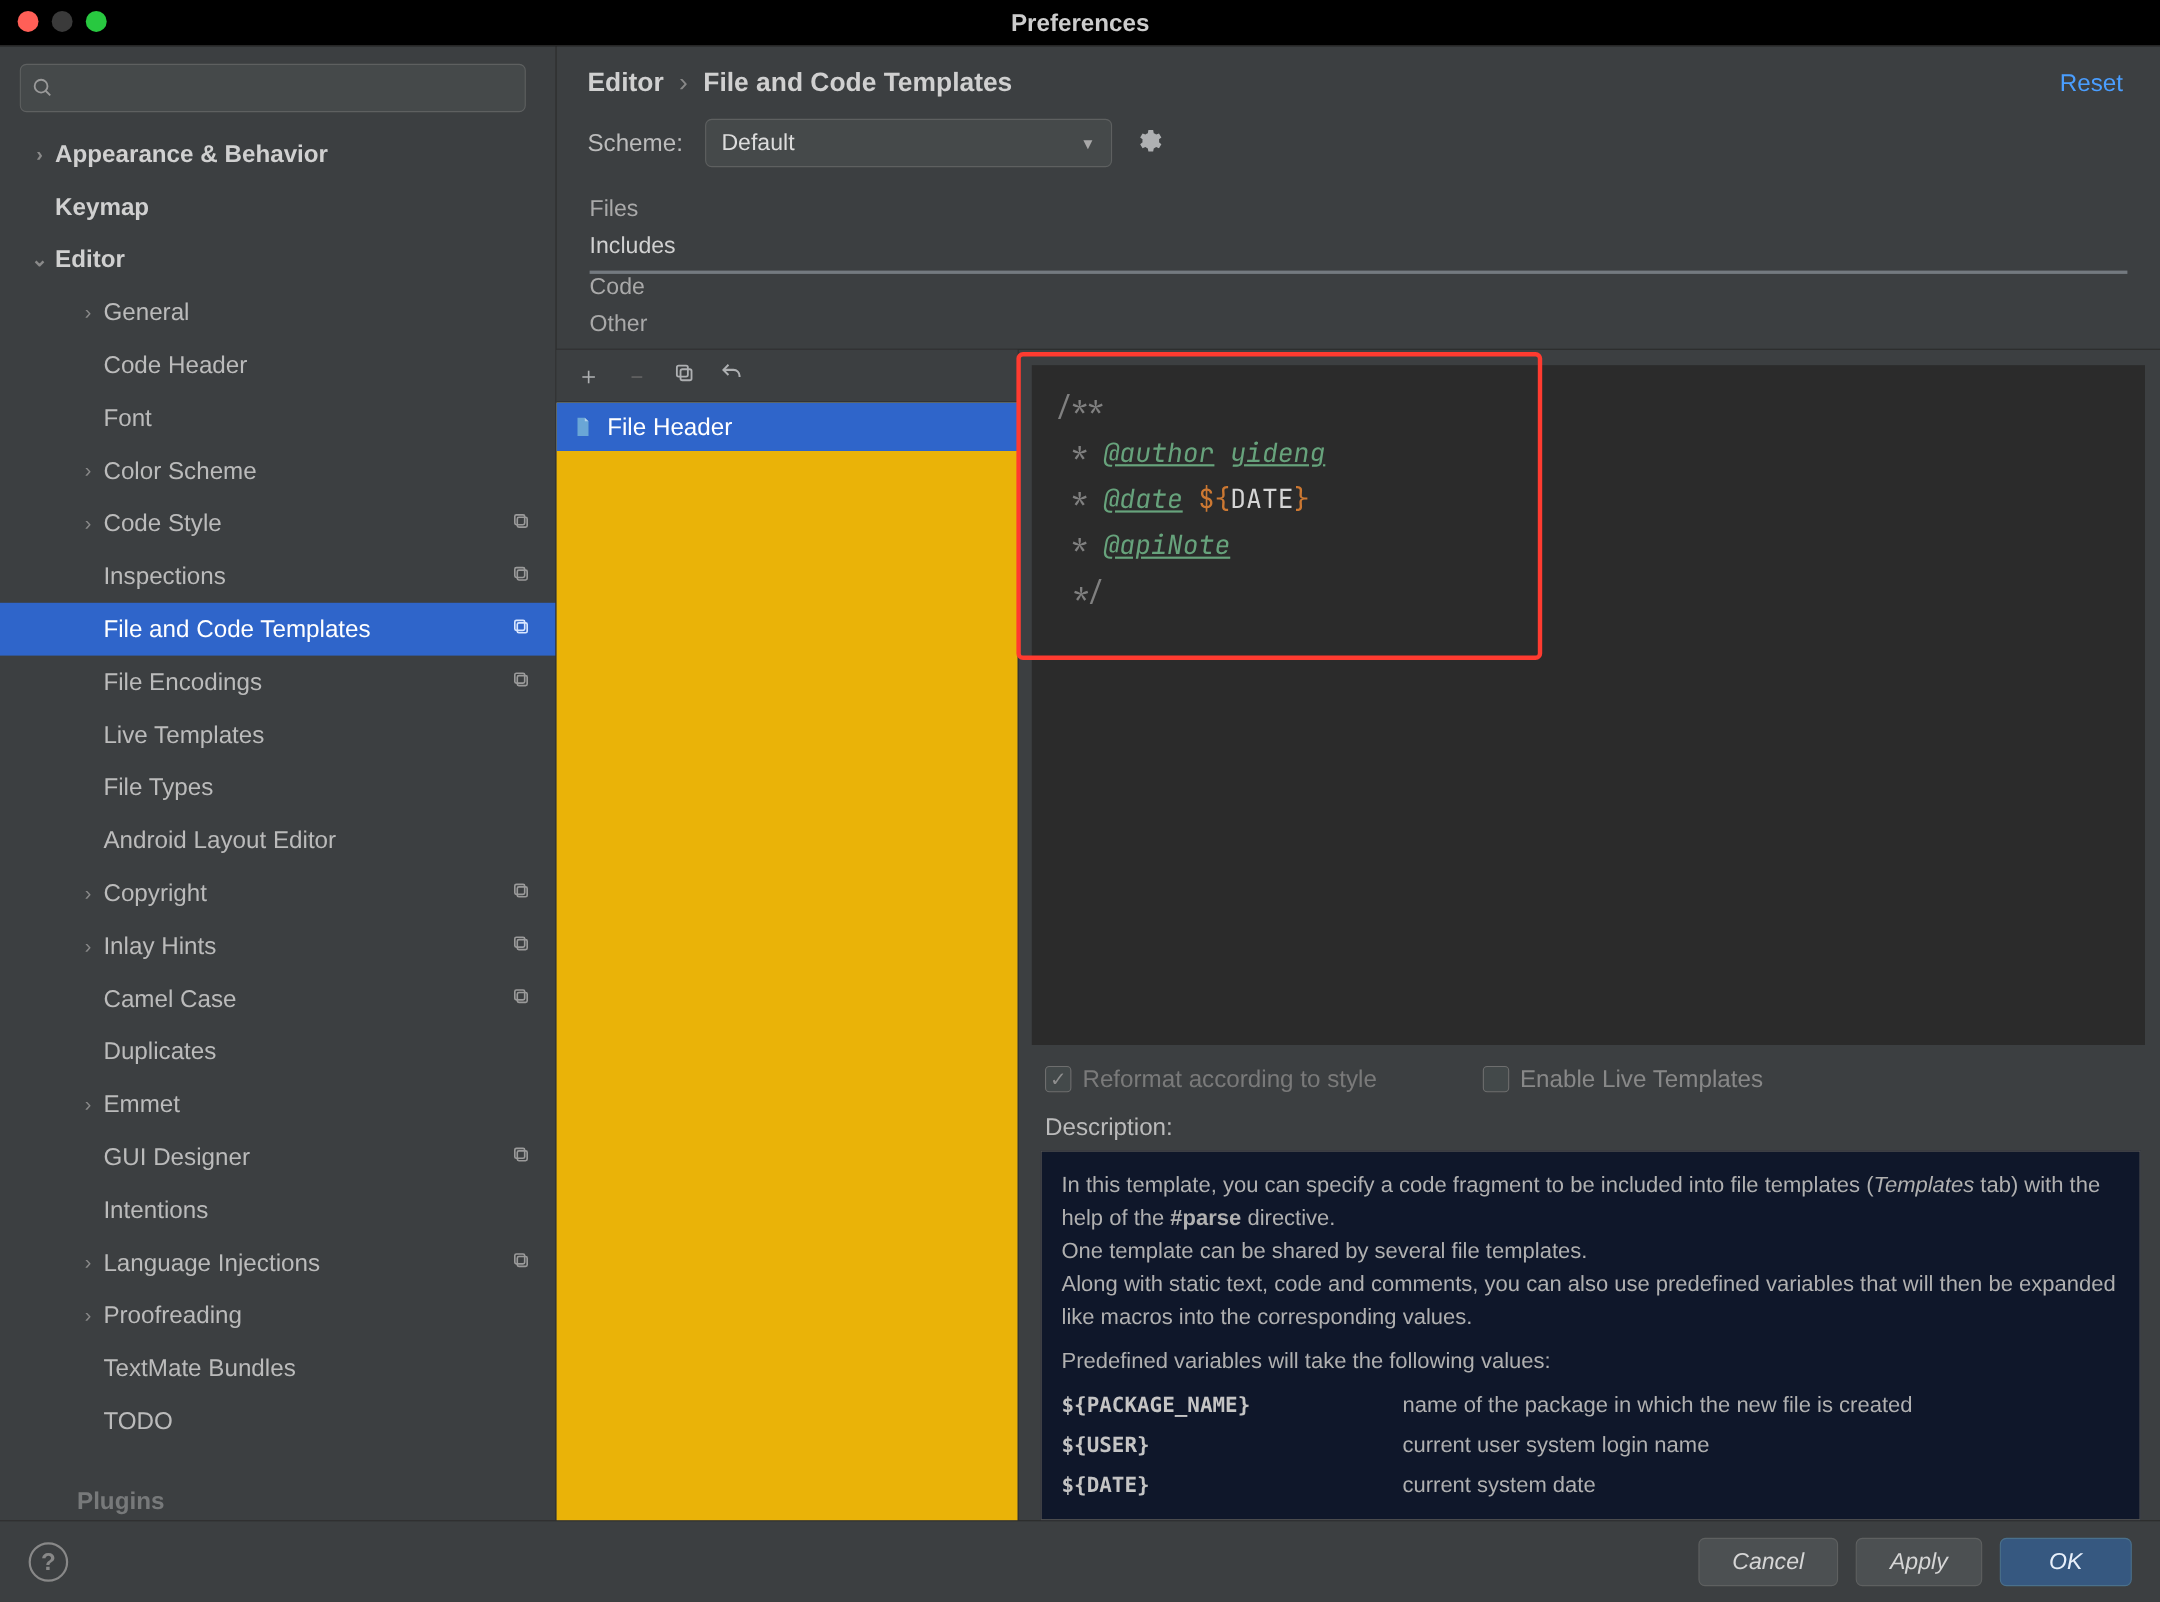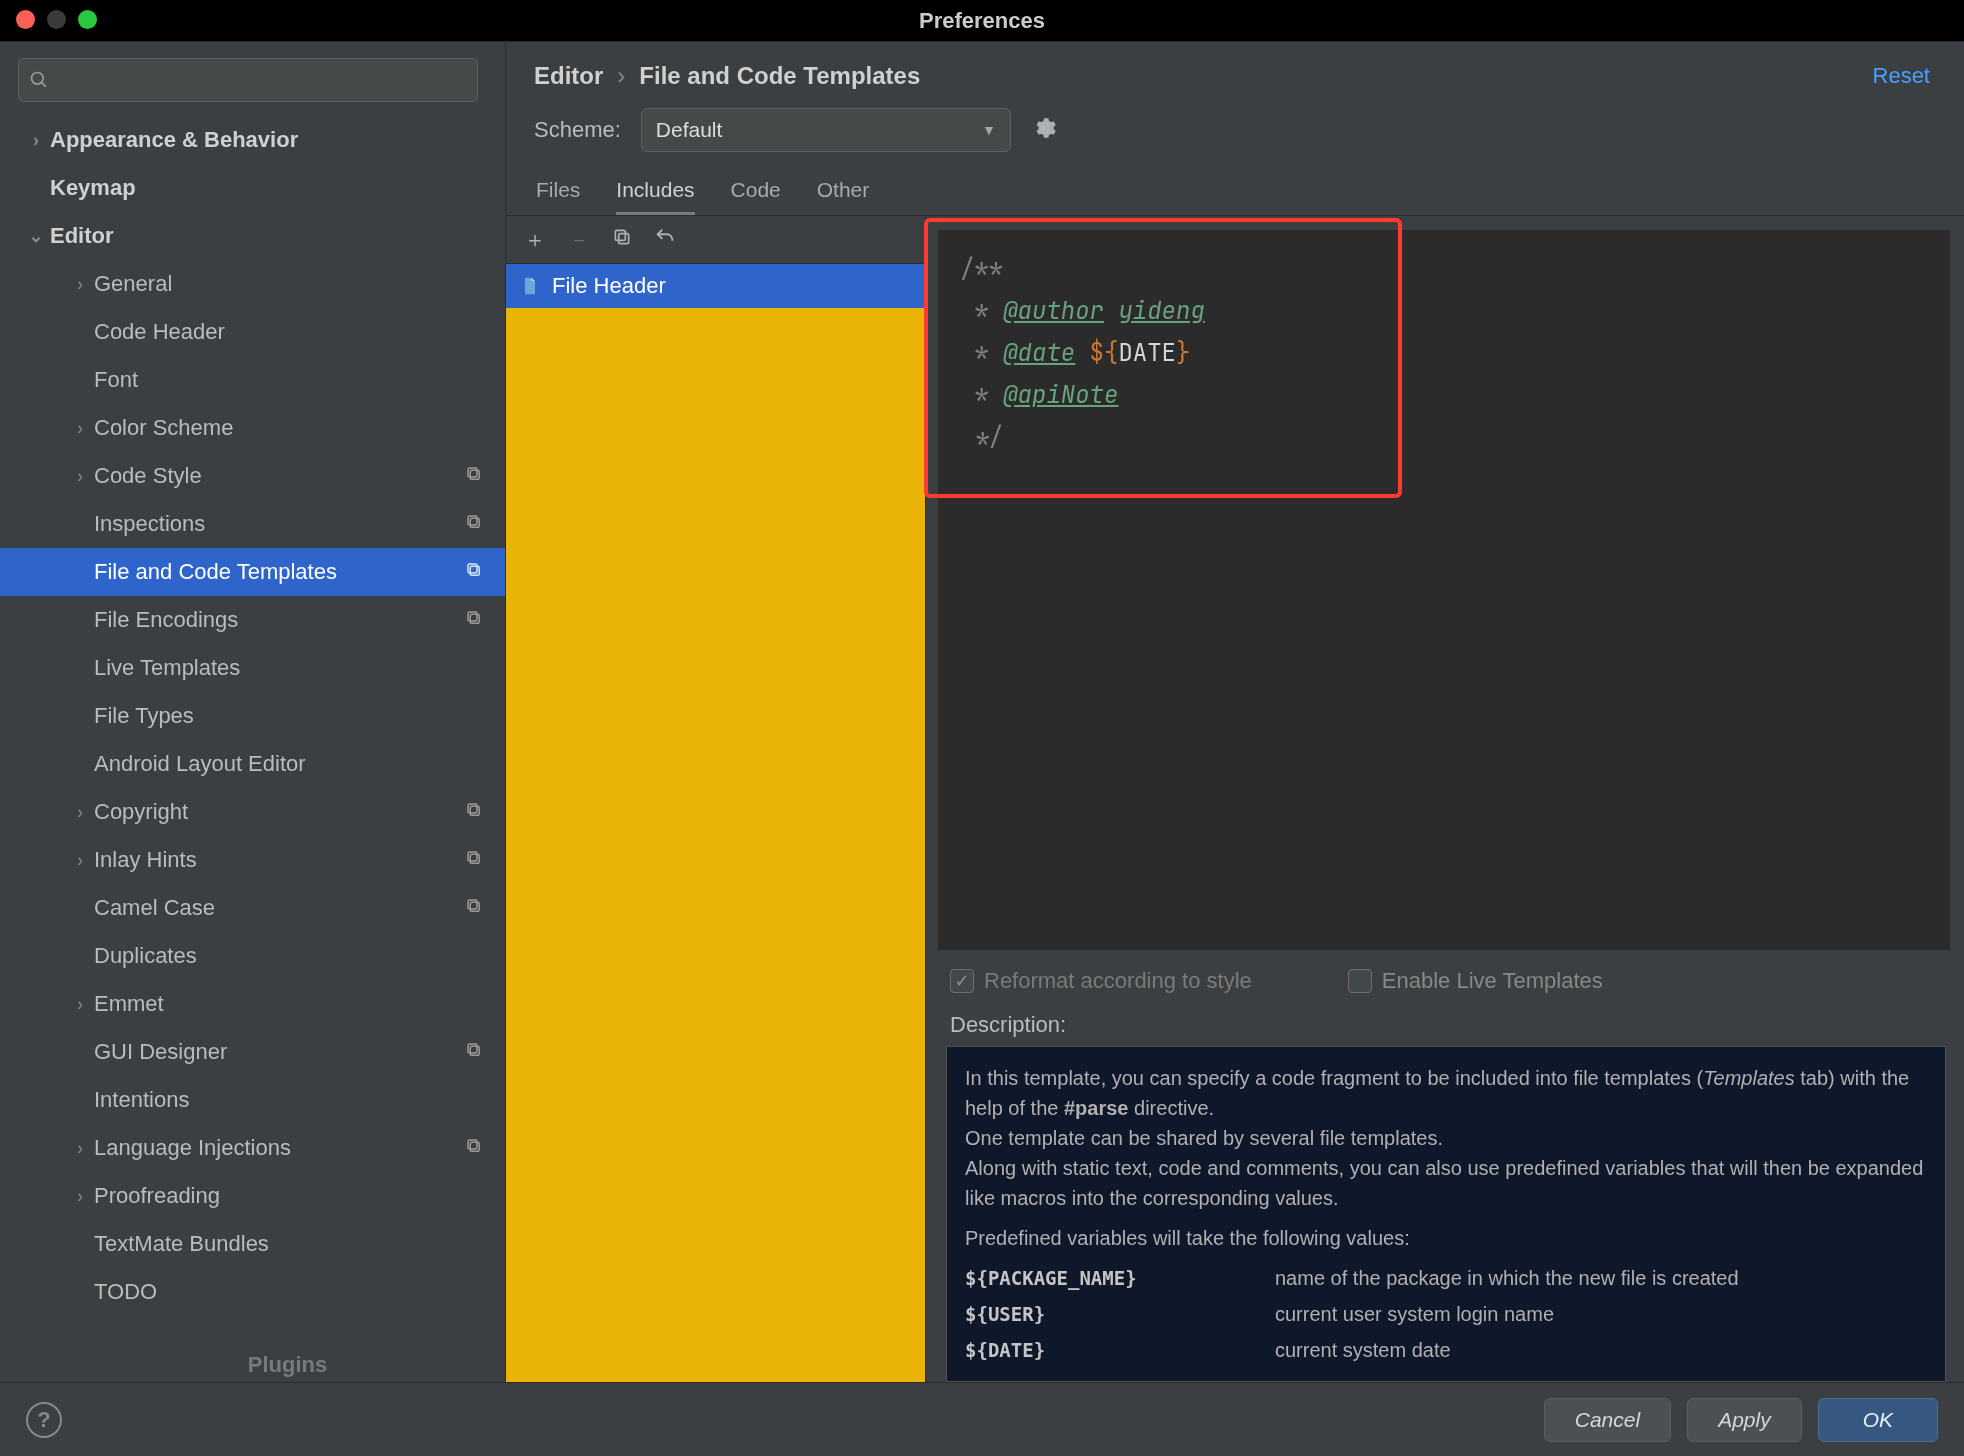--- a/index.html
+++ b/index.html
@@ -18,32 +18,32 @@
   .search svg { flex: none; }
   .search input { flex: 1; background: transparent; border: none; outline: none; color: #ccc; font-size: 20px; margin-left: 8px; }
   .tree { flex: 1; overflow: hidden; padding-top: 4px; position: relative; }
   .tree-item { display: flex; align-items: center; height: 48px; font-size: 22px; padding-left: 26px; cursor: default; position: relative; }
   .tree-item.lvl2 { padding-left: 70px; }
   .chev { width: 20px; display: inline-flex; justify-content: center; margin-right: 4px; color: #8a8a8a; font-size: 18px; }
   .tree-item.bold { font-weight: 700; color: #d0d0d0; }
   .tree-item.selected { background: #2f65ca; color: #ffffff; }
   .tree-item .badge { position: absolute; right: 22px; color: #9a9a9a; }
   .tree-item.selected .badge { color: #d8e6ff; }
-  .fade { position: absolute; bottom: -10px; left: 0; right: 0; height: 40px; padding-left: 70px; font-weight: 700; font-size: 22px; color: #d0d0d0; opacity: 0.4; text-align: center; }
+  .fade { position: absolute; bottom: -10px; left: 0; right: 0; height: 40px; padding-left: 70px; font-weight: 700; font-size: 22px; color: #d0d0d0; opacity: 0.4; }
   .main { flex: 1; display: flex; flex-direction: column; }
   .main-header { padding: 20px 28px 8px 28px; display: flex; align-items: center; }
   .breadcrumb { font-size: 24px; display: flex; align-items: center; gap: 14px; flex: 1; }
   .breadcrumb .cur { font-weight: 700; color: #d0d0d0; }
   .breadcrumb .sep { color: #888; }
   .reset { color: #4a9eff; font-size: 22px; cursor: pointer; margin-right: 6px; }
   .scheme-row { padding: 10px 28px 8px 28px; display: flex; align-items: center; gap: 20px; }
   .scheme-label { font-size: 22px; color: #bbbbbb; }
   .scheme-select { width: 370px; height: 44px; background: #45494a; border: 1px solid #5e6060; border-radius: 6px; display: flex; align-items: center; padding: 0 14px; font-size: 21px; color: #dcdcdc; justify-content: space-between; }
   .gear { color: #aeb0b2; cursor: pointer; }
-  .tabs { display: flex; gap: 36px; padding: 18px 30px 0 30px; border-bottom: 1px solid #2b2b2b; }
+  .tabs { display: flex; padding: 18px 30px 0 30px; border-bottom: 1px solid #2b2b2b; flex-direction: column; }
   .tab { font-size: 21px; color: #a9a9a9; padding-bottom: 10px; cursor: pointer; }
   .tab.active { color: #d0d0d0; border-bottom: 3px solid #747a80; }
   .content { flex: 1; display: flex; padding: 0; min-height: 0; }
   .list-col { width: 420px; border-right: 1px solid #2b2b2b; display: flex; flex-direction: column; background: #3c3f41; }
   .list-toolbar { height: 48px; display: flex; align-items: center; gap: 22px; padding: 0 18px; border-bottom: 1px solid #2b2b2b; background: #3c3f41; }
   .tb-icon { color: #aeb0b2; cursor: pointer; font-size: 22px; }
   .tb-icon.dim { color: #666; }
   .list-body { flex: 1; background: #eab308; }
   .list-item { height: 44px; display: flex; align-items: center; gap: 10px; padding: 0 14px; font-size: 22px; }
   .list-item.sel { background: #2f65ca; color: #fff; }

